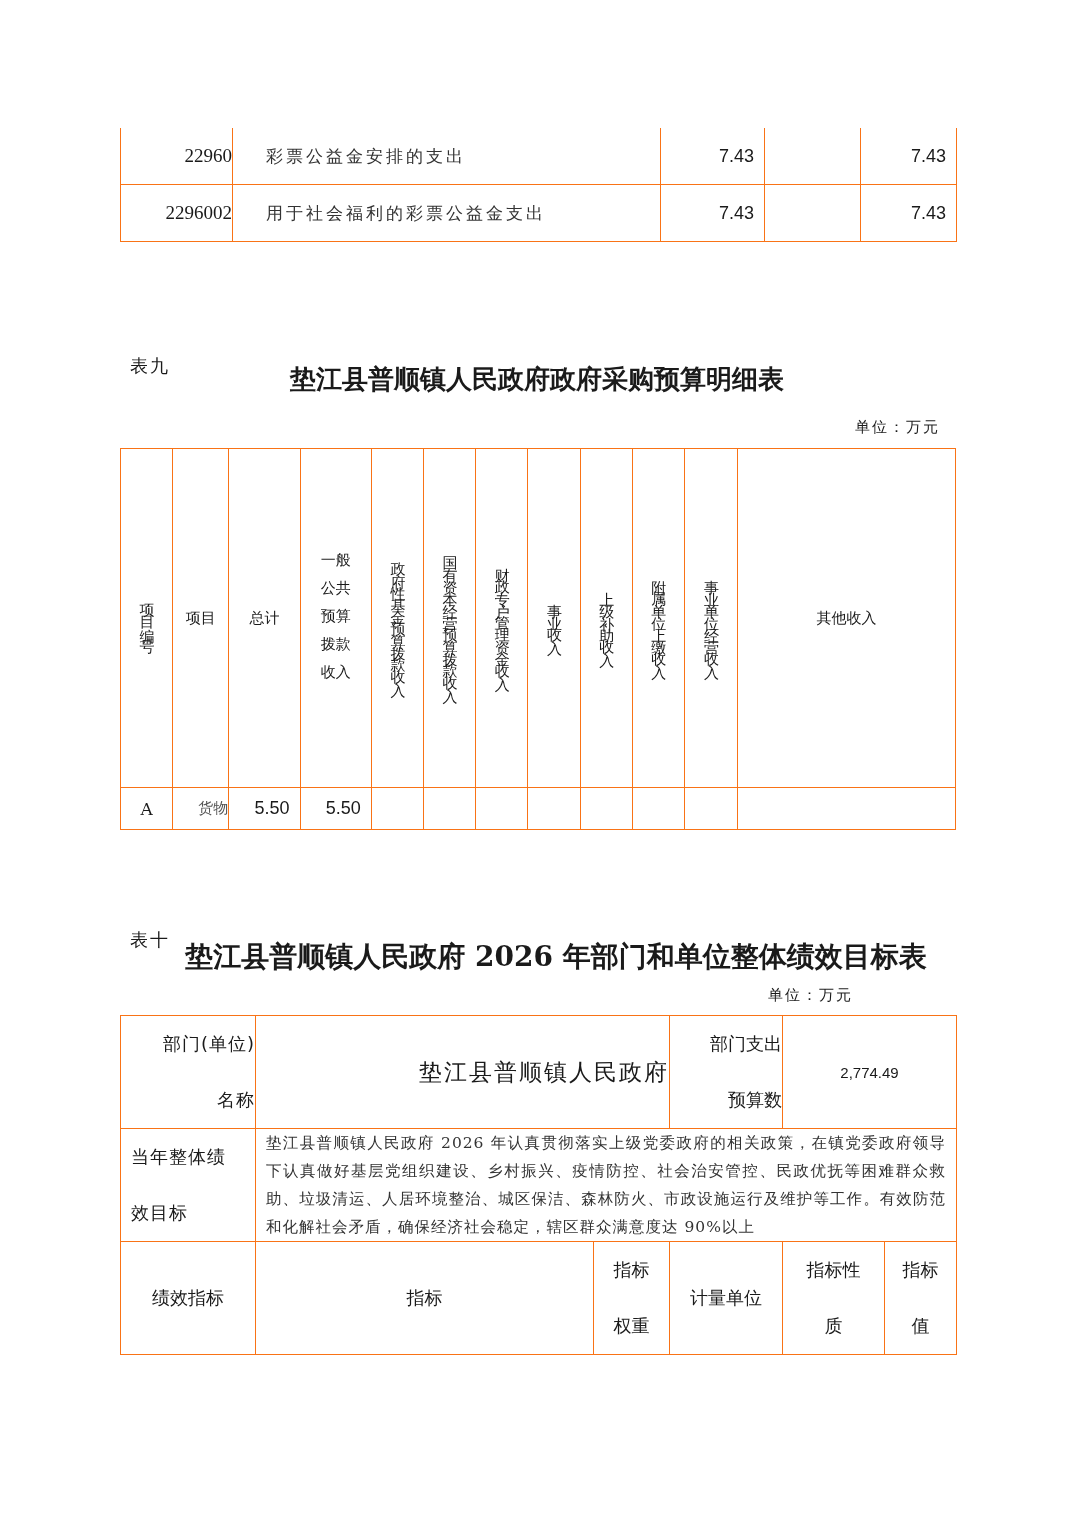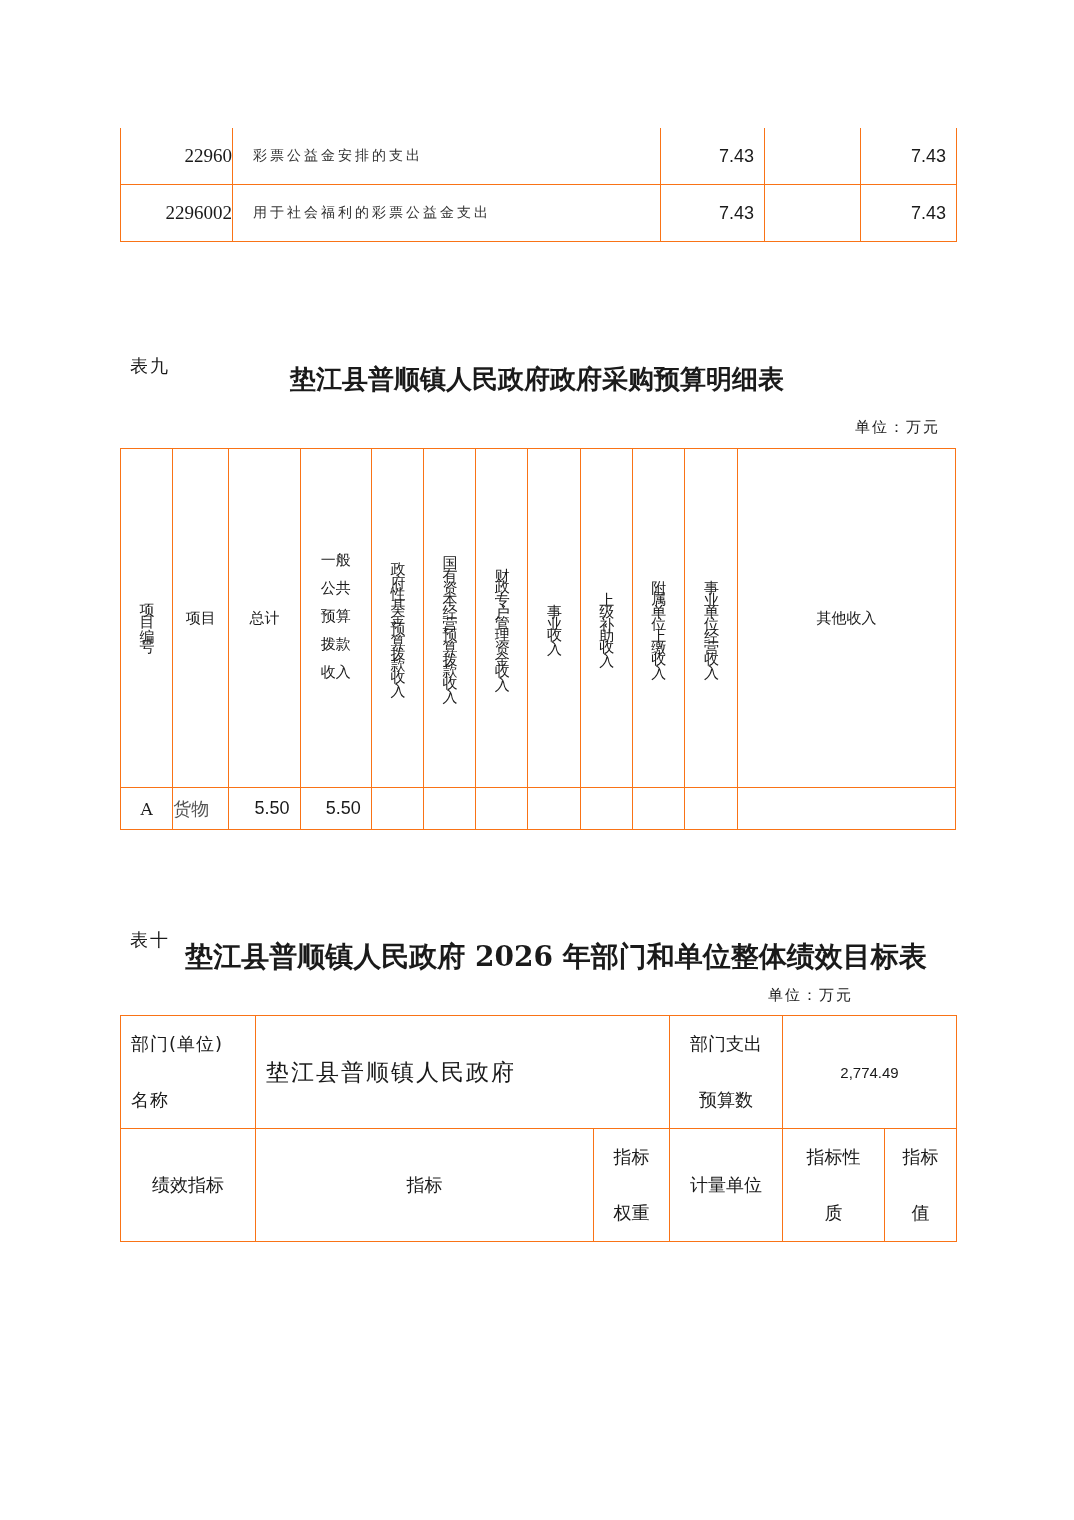--- a/index.html
+++ b/index.html
@@ -8,37 +8,37 @@
   table { border-collapse: collapse; position: absolute; table-layout: fixed; }
   td { border: 1px solid #f97316; padding: 0; }
   .num { font-family: "Liberation Sans", "DejaVu Sans", sans-serif; font-size: 18px; text-align: right; padding-right: 10px; }
   .hdr { font-family: "DejaVu Sans", "Liberation Sans", sans-serif; font-size: 15px; text-align: center; }
 
   
   #t8 { left: 120px; top: 128px; width: 836px; }
   #t8 td { height: 56px; }
   #t8 tr:first-child td { border-top: none; }
   #t8 .code { font-family: "Liberation Serif", serif; font-size: 19px; padding-left: 14px; text-align: right; }
-  #t8 .name { font-size: 14px; color: #333; padding-left: 20px; letter-spacing: 3px; }
+  #t8 .name { font-size: 17px; color: #333; padding-left: 33px; letter-spacing: 3px; }
 
   .label { position: absolute; font-size: 18px; letter-spacing: 2px; margin-top: 32px; }
   .title { position: absolute; left: 0; width: 1074px; text-align: center; font-weight: bold; }
   .unit { position: absolute; font-size: 15px; letter-spacing: 2px; }
 
   
   #t9 { left: 120px; top: 448px; width: 836px; }
   #t9 .h-row td { height: 338px; vertical-align: middle; }
   #t9 .sum td, #t9 .goods td { height: 41px; }
   #t9 .multi { display: inline-block; text-align: center; line-height: 28px; width: 2.2em; font-family: Liberation Mono, monospace; }
   #t9 .vcol { writing-mode: vertical-rl; text-orientation: upright; letter-spacing: 12px; display: inline-block; }
 
   
   #t10 { left: 120px; top: 1015px; width: 836px; }
   #t10 td { font-size: 19px; }
-  #t10 .r1 td { height: 112px; }
+  #t10 .r1 td { height: 112px; text-align: right; }
   #t10 .r2 td { height: 112px; }
   #t10 .r3 td { height: 112px; }
   #t10 .lab { padding-left: 10px; line-height: 56px; letter-spacing: 1px; font-family: "DejaVu Sans", sans-serif; font-size: 18px; }
   #t10 .goal { font-size: 15.5px; line-height: 28px; padding: 0 10px; color: #333; text-align: justify; letter-spacing: 1px; }
   #t10 .c { text-align: center; line-height: 56px; font-family: "DejaVu Sans", sans-serif; font-size: 18px; }
 </style>
 </head>
 <body>
 
 <table id="t8">
@@ -104,21 +104,21 @@
     <td class="hdr"><span class="vcol">国有资本经营预算拨款收入</span></td>
     <td class="hdr"><span class="vcol">财政专户管理资金收入</span></td>
     <td class="hdr"><span class="vcol">事业收入</span></td>
     <td class="hdr"><span class="vcol">上级补助收入</span></td>
     <td class="hdr"><span class="vcol">附属单位上缴收入</span></td>
     <td class="hdr"><span class="vcol">事业单位经营收入</span></td>
     <td class="hdr">其他收入</td>
   </tr>
   <tr class="goods">
     <td style="text-align:center; font-size:17px;">A</td>
-    <td style="text-align:left; font-size:18px; color:#555;">货物</td>
+    <td style="text-align:right; font-size:15px; color:#555;">货物</td>
     <td class="num">5.50</td>
     <td class="num">5.50</td>
     <td></td>
         <td></td>
         <td></td>
         <td></td>
     <td></td>
         <td></td>
         <td></td>
         <td></td>
@@ -145,20 +145,27 @@
       <div>部门(单位)</div>
           <div>名称</div>
     </td>
     <td colspan="2" style="padding-left:10px; font-size:23px; letter-spacing:2px;">垫江县普顺镇人民政府</td>
     <td class="c">
       <div>部门支出</div>
           <div>预算数</div>
     </td>
     <td colspan="2" style="text-align:center; font-family:'Liberation Sans',sans-serif; font-size:15px;">2,774.49</td>
   </tr>
+  <tr class="r2">
+    <td class="lab">
+      <div>当年整体绩</div>
+          <div>效目标</div>
+    </td>
+    <td colspan="5" class="goal">垫江县普顺镇人民政府 2026 年认真贯彻落实上级党委政府的相关政策，在镇党委政府领导下认真做好基层党组织建设、乡村振兴、疫情防控、社会治安管控、民政优抚等困难群众救助、垃圾清运、人居环境整治、城区保洁、森林防火、市政设施运行及维护等工作。有效防范和化解社会矛盾，确保经济社会稳定，辖区群众满意度达 90%以上</td>
+  </tr>
   <tr class="r3">
     <td class="c">绩效指标</td>
     <td class="c">指标</td>
     <td class="c">
       <div>指标</div>
           <div>权重</div>
     </td>
     <td class="c">计量单位</td>
     <td class="c">
       <div>指标性</div>

